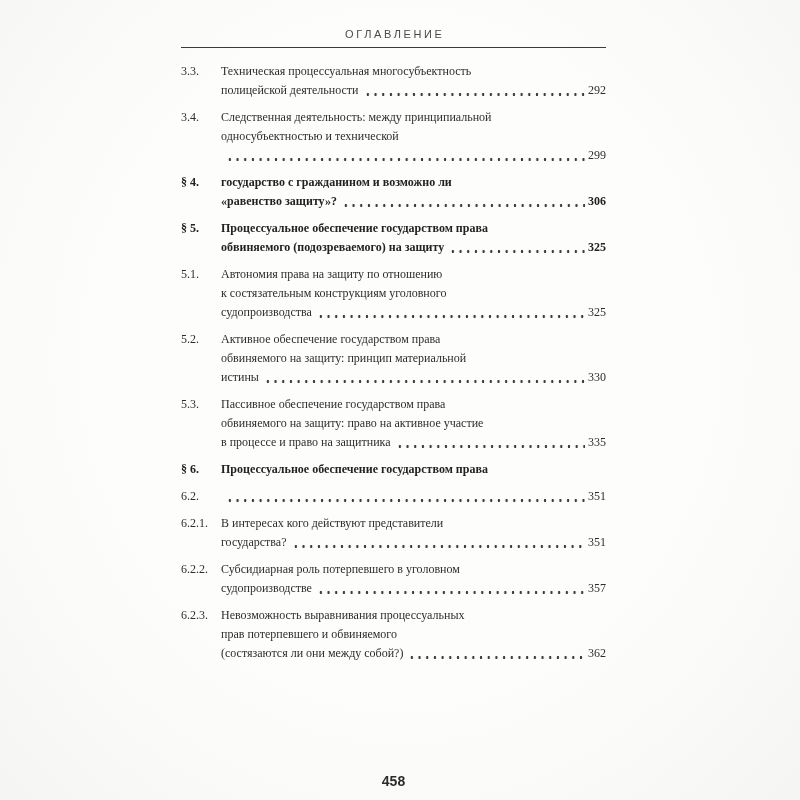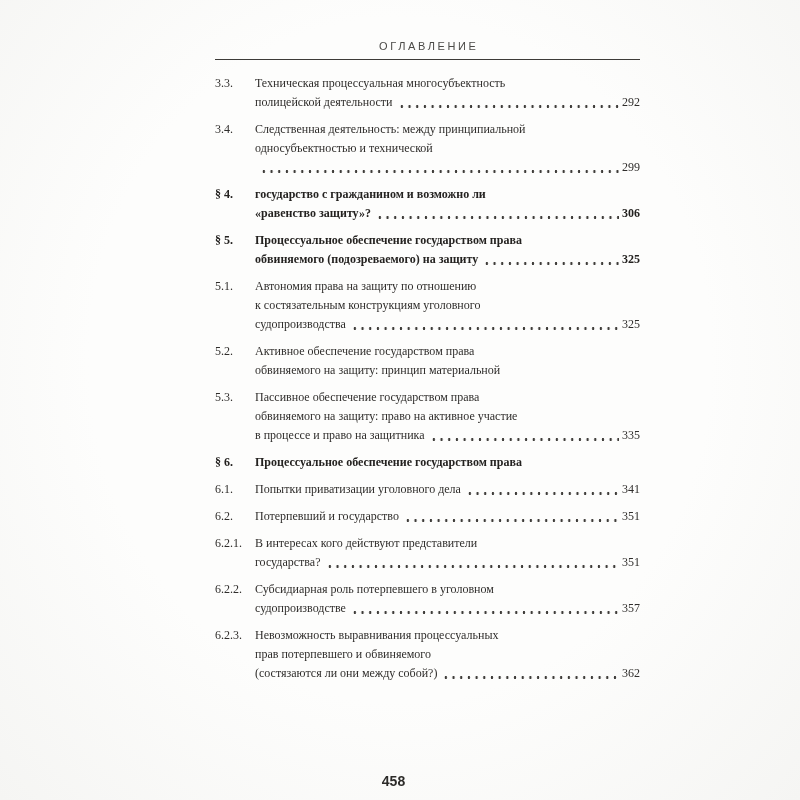--- a/index.html
+++ b/index.html
@@ -10,23 +10,22 @@
   }
   .photo-page {
     position: relative;
     width: 800px; height: 800px;
     background: radial-gradient(ellipse at 50% 45%, #fdfdfc 55%, #f5f5f3 100%);
     overflow: hidden;
     color: #2f2d2b;
   }
   .content {
     position: absolute;
-    left: 181px; top: 40px;
+    left: 181px; top: 28px;
     width: 425px;
-    margin-left: 34px;
   }
   .toc-header {
     font-family: "Liberation Sans", sans-serif;
     font-size: 11px;
     letter-spacing: 2.6px;
     text-align: center;
     color: #4b4a47;
     padding-left: 2.6px; 
   }
   .header-rule {
@@ -139,20 +138,25 @@
               <span class="dot-leader"></span>
               <span class="entry-page">325</span>
             </div>
           </div>
         </div>
         <div class="entry">
           <span class="entry-num">5.2.</span>
           <div class="entry-body">
             <div class="entry-line">Активное обеспечение государством права</div>
             <div class="entry-line">обвиняемого на защиту: принцип материальной</div>
+            <div class="entry-lastline">
+              <span>истины</span>
+              <span class="dot-leader"></span>
+              <span class="entry-page">330</span>
+            </div>
           </div>
         </div>
         <div class="entry">
           <span class="entry-num">5.3.</span>
           <div class="entry-body">
             <div class="entry-line">Пассивное обеспечение государством права</div>
             <div class="entry-line">обвиняемого на защиту: право на активное участие</div>
             <div class="entry-lastline">
               <span>в процессе и право на защитника</span>
               <span class="dot-leader"></span>
@@ -160,34 +164,23 @@
             </div>
           </div>
         </div>
         <div class="entry bold">
           <span class="entry-num">§ 6.</span>
           <div class="entry-body">
             <div class="entry-line">Процессуальное обеспечение государством права</div>
           </div>
         </div>
         <div class="entry">
-          <span class="entry-num">6.1.</span>
-          <div class="entry-body">
-            <div class="entry-lastline">
-              <span>Попытки приватизации уголовного дела</span>
-              <span class="dot-leader"></span>
-              <span class="entry-page">341</span>
-            </div>
-          </div>
-        </div>
-        <div class="entry">
           <span class="entry-num">6.2.</span>
           <div class="entry-body">
             <div class="entry-lastline">
-              <span>Потерпевший и государство</span>
               <span class="dot-leader"></span>
               <span class="entry-page">351</span>
             </div>
           </div>
         </div>
         <div class="entry">
           <span class="entry-num">6.2.1.</span>
           <div class="entry-body">
             <div class="entry-line">В интересах кого действуют представители</div>
             <div class="entry-lastline">

